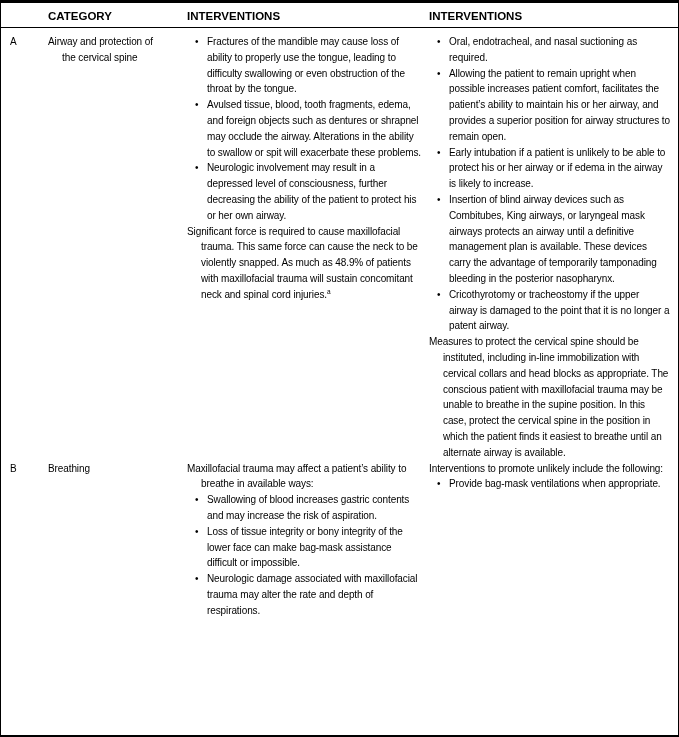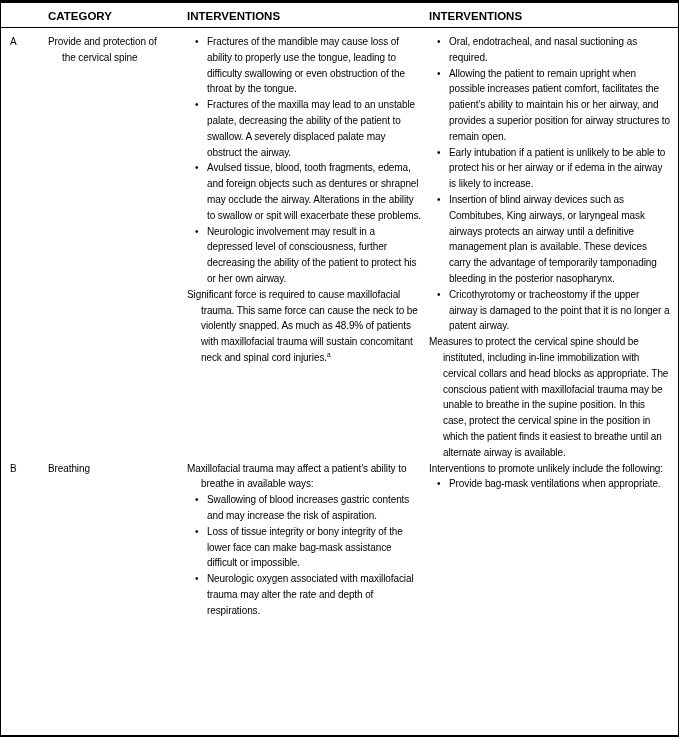--- a/index.html
+++ b/index.html
@@ -75,26 +75,25 @@
       <div class="hcell">CATEGORY</div>
       <div class="hcell">INTERVENTIONS</div>
       <div class="hcell">INTERVENTIONS</div>
     </div>
 
     <div class="tbody">
 
       <div class="row">
         <div class="cell cell-letter">A</div>
         <div class="cell cell-category">
-          <p class="hang">Provide and protection of the cervical spine</p>
+          <p class="hang">Airway and protection of the cervical spine</p>
         </div>
         <div class="cell">
           <ul class="bullets">
             <li class="bullet">Fractures of the mandible may cause loss of ability to properly use the tongue, leading to difficulty swallowing or even obstruction of the throat by the tongue.</li>
-            <li class="bullet">Fractures of the maxilla may lead to an unstable palate, decreasing the ability of the patient to swallow. A severely displaced palate may obstruct the airway.</li>
             <li class="bullet">Avulsed tissue, blood, tooth fragments, edema, and foreign objects such as dentures or shrapnel may occlude the airway. Alterations in the ability to swallow or spit will exacerbate these problems.</li>
             <li class="bullet">Neurologic involvement may result in a depressed level of consciousness, further decreasing the ability of the patient to protect his or her own airway.</li>
           </ul>
           <p class="hang"><span>Significant force is required to cause maxillofacial trauma. This same force can cause the neck to be violently snapped. As much as 48.9% of patients with maxillofacial trauma will sustain concomitant neck and spinal cord injuries.</span><sup class="fnote">a</sup></p>
         </div>
         <div class="cell">
           <ul class="bullets">
             <li class="bullet">Oral, endotracheal, and nasal suctioning as required.</li>
             <li class="bullet">Allowing the patient to remain upright when possible increases patient comfort, facilitates the patient’s ability to maintain his or her airway, and provides a superior position for airway structures to remain open.</li>
             <li class="bullet">Early intubation if a patient is unlikely to be able to protect his or her airway or if edema in the airway is likely to increase.</li>
@@ -108,21 +107,21 @@
       <div class="row">
         <div class="cell cell-letter">B</div>
         <div class="cell cell-category">
           <p class="hang">Breathing</p>
         </div>
         <div class="cell">
           <p class="hang">Maxillofacial trauma may affect a patient’s ability to breathe in available ways:</p>
           <ul class="bullets">
             <li class="bullet">Swallowing of blood increases gastric contents and may increase the risk of aspiration.</li>
             <li class="bullet">Loss of tissue integrity or bony integrity of the lower face can make bag-mask assistance difficult or impossible.</li>
-            <li class="bullet">Neurologic oxygen associated with maxillofacial trauma may alter the rate and depth of respirations.</li>
+            <li class="bullet">Neurologic damage associated with maxillofacial trauma may alter the rate and depth of respirations.</li>
           </ul>
         </div>
         <div class="cell">
           <p class="hang">Interventions to promote unlikely include the following:</p>
           <ul class="bullets">
             <li class="bullet">Provide bag-mask ventilations when appropriate.</li>
           </ul>
         </div>
       </div>
 

